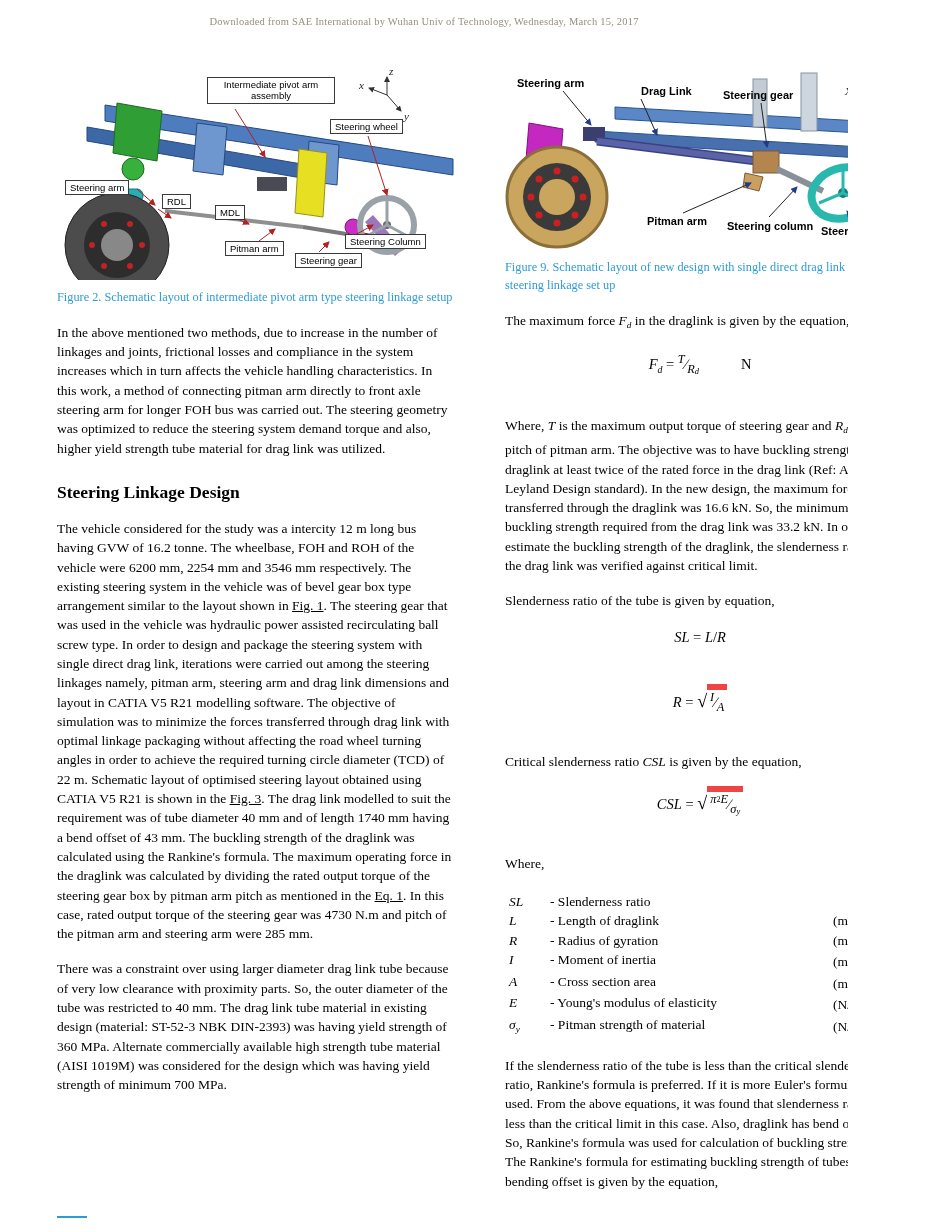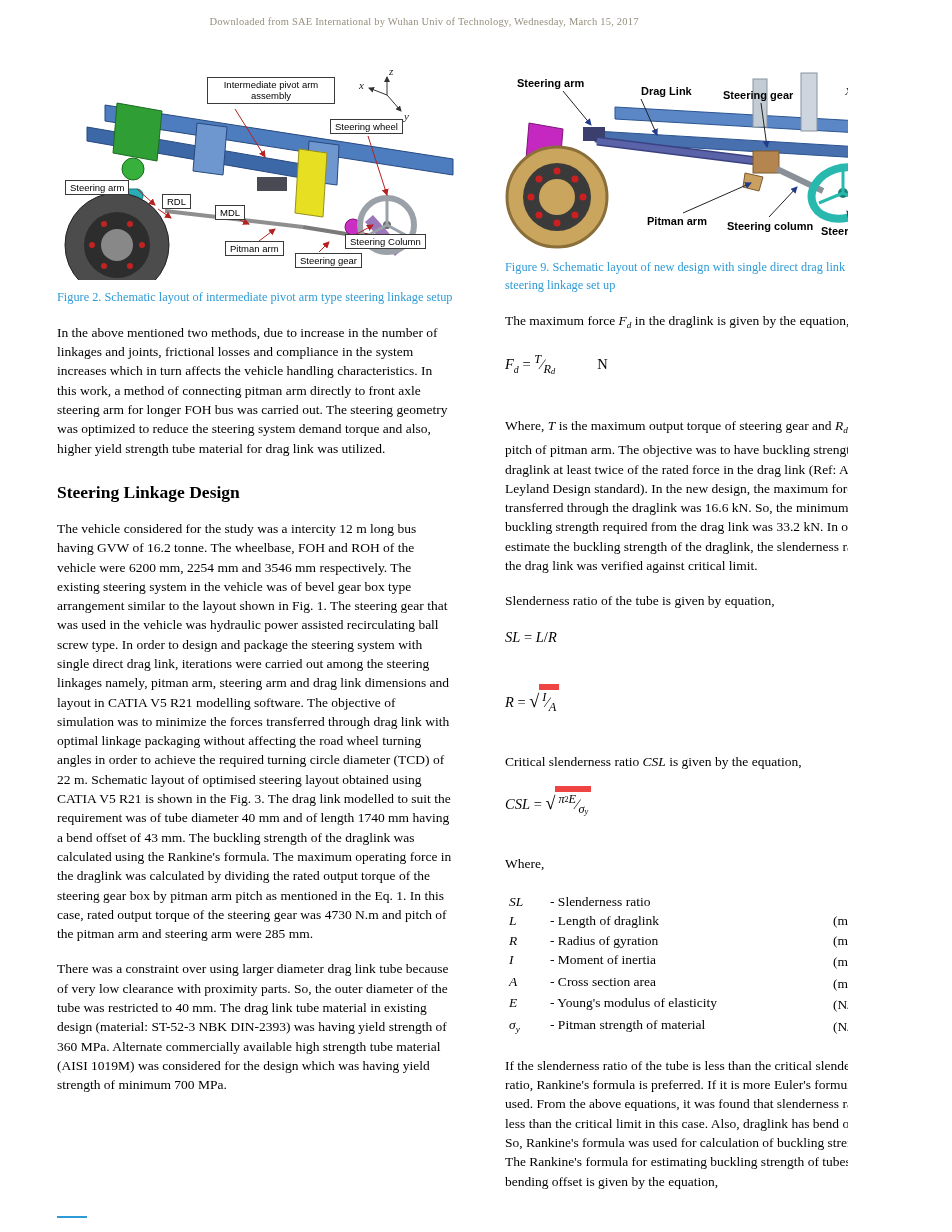--- a/index.html
+++ b/index.html
@@ -21,25 +21,25 @@
   .fig-label-box.wrap{white-space:normal;}
   .fig3-label{position:absolute;font-family:"Liberation Sans",sans-serif;
     font-size:11px;font-weight:bold;white-space:nowrap;}
   .axis-label{font-family:"Liberation Serif",serif;font-size:11px;font-style:italic;fill:#222;}
 
   .caption{color:#2e9bd6;font-size:12.3px;line-height:1.45;margin-top:9px;}
   p.body{font-size:13.5px;line-height:19.3px;margin:16px 0 0 0;}
   h2.section{font-size:17.5px;font-weight:bold;margin:24px 0 0 0;}
 
   .eqblock{margin-top:15px;}
-  .eq-line{font-size:14.5px;line-height:1.6;}
+  .eq-line{text-align:center;font-size:14.5px;line-height:1.6;}
   .eq-number{text-align:right;font-style:italic;font-size:12.3px;margin-top:5px;}
 
   .i{font-style:italic;}
-  .u{}
+  .u{text-decoration:underline;}
   .sub{font-size:.68em;vertical-align:-.35em;}
   .sup{font-size:.68em;vertical-align:.45em;}
   .num{font-size:.85em;vertical-align:.5em;}
   .den{font-size:.85em;vertical-align:-.3em;}
   .densub{font-size:.58em;vertical-align:-.55em;}
   .numsup{font-size:.55em;vertical-align:.95em;}
   .rad{font-size:1.25em;}
   .radicand{display:inline-block;border-top:6px solid #ef4444;padding:0 3px;line-height:1.25;}
   .gap{margin-left:42px;}
 

